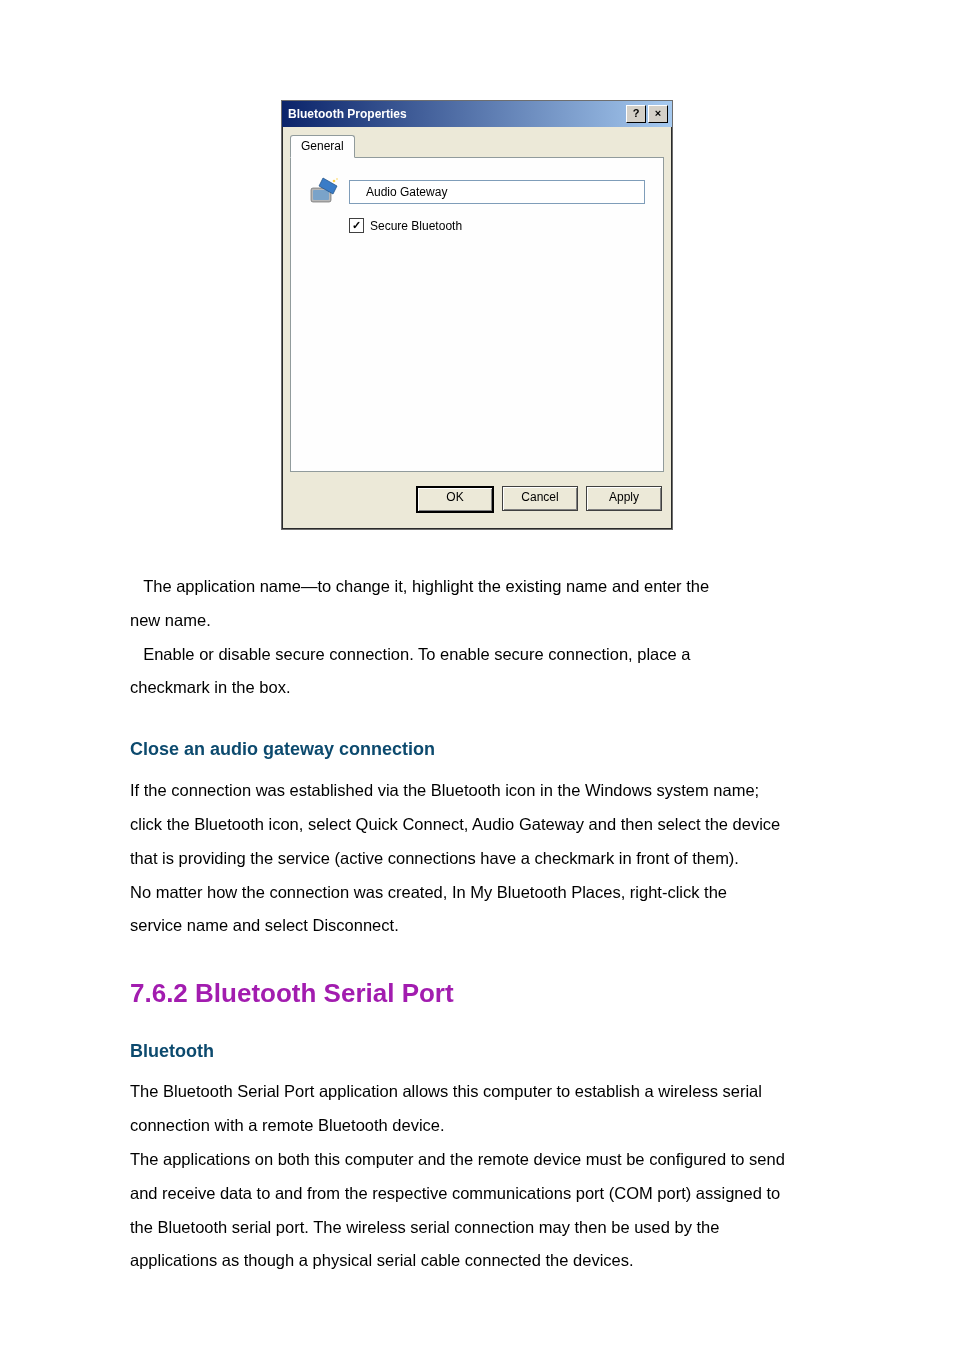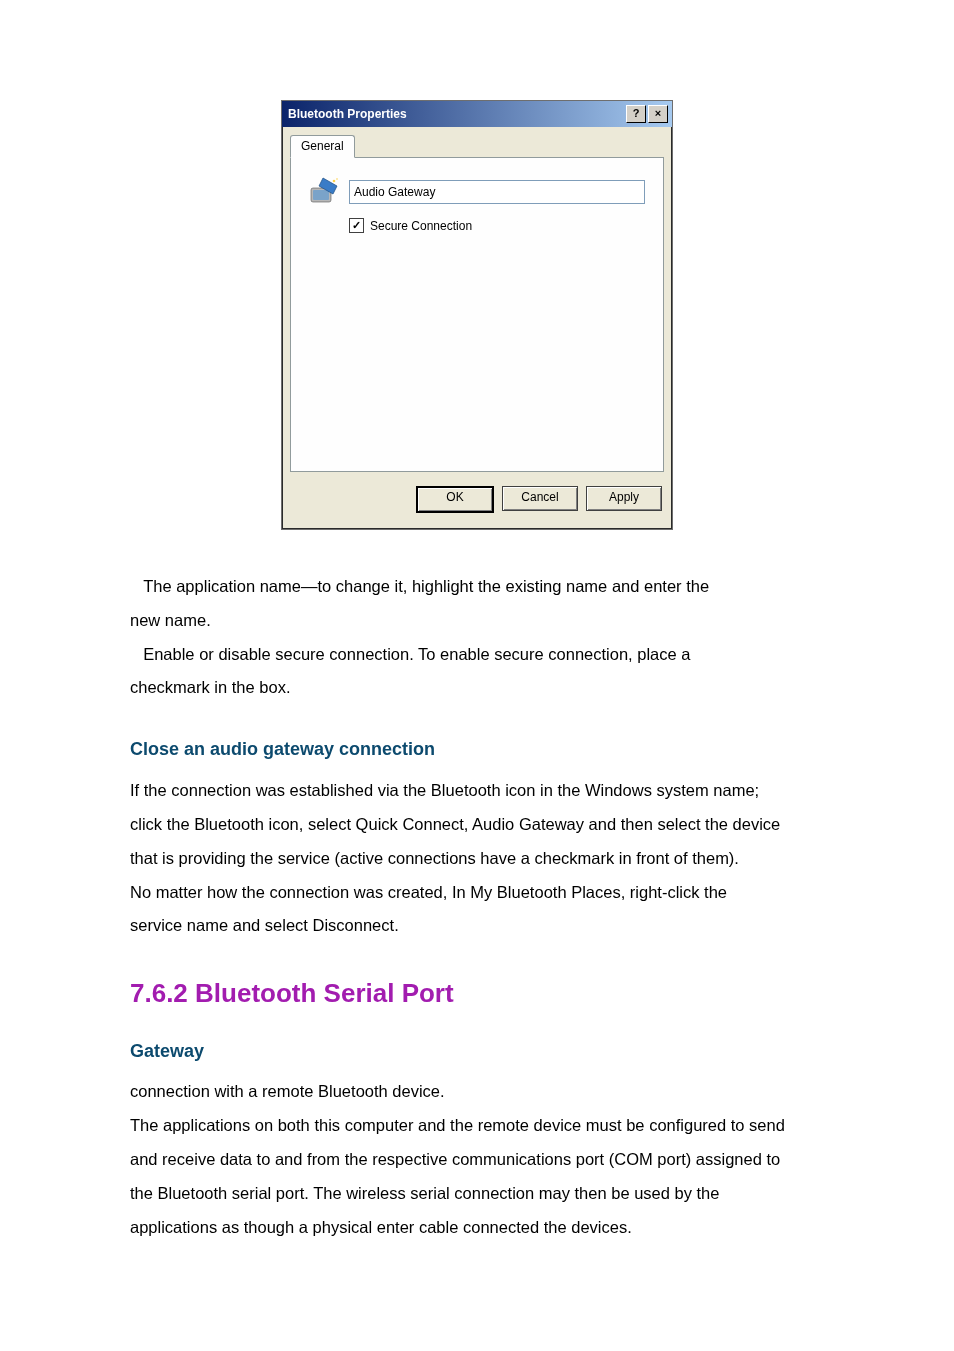--- a/index.html
+++ b/index.html
@@ -97,21 +97,21 @@
   .bt-icon {
     width: 32px;
     height: 32px;
     flex-shrink: 0;
   }
   .name-input {
     flex: 1;
     height: 20px;
     font-family: Tahoma, Arial, sans-serif;
     font-size: 12px;
-    padding: 1px 4px;
+    padding: 1px 16px;
     border: 1px solid #7f9db9;
     background: #ffffff;
   }
   .check-row {
     display: flex;
     align-items: center;
     gap: 6px;
     margin-top: 10px;
     margin-left: 40px;
   }
@@ -211,21 +211,21 @@
                 <circle cx="25" cy="5" r="1.3" fill="#ffd24a"></circle>
                 <circle cx="28" cy="3" r="0.8" fill="#ffd24a"></circle>
               </svg>
             </span>
             <input class="name-input" value="Audio Gateway" style="">
           </div>
           <div class="check-row">
             <span class="cb">
               <span class="cb-mark">✓</span>
             </span>
-            <span>Secure Connection</span>
+            <span>Secure Bluetooth</span>
           </div>
         </div>
       </div>
       <div class="button-bar">
         <div class="winbtn default">OK</div>
         <div class="winbtn">Cancel</div>
         <div class="winbtn">Apply</div>
       </div>
     </div>
   </div>
@@ -240,21 +240,22 @@
 
     <h3 class="sub">Close an audio gateway connection</h3>
     <p>If the connection was established via the Bluetooth icon in the Windows system name;</p>
     <p>click the Bluetooth icon, select Quick Connect, Audio Gateway and then select the device</p>
     <p>that is providing the service (active connections have a checkmark in front of them).</p>
     <p>No matter how the connection was created, In My Bluetooth Places, right-click the</p>
     <p>service name and select Disconnect.</p>
 
     <h2 class="big">7.6.2 Bluetooth Serial Port</h2>
 
-    <h3 class="sub">Gateway</h3>
+    <h3 class="sub">Bluetooth</h3>
+    <p>The Bluetooth Serial Port application allows this computer to establish a wireless serial</p>
     <p>connection with a remote Bluetooth device.</p>
     <p>The applications on both this computer and the remote device must be configured to send</p>
     <p>and receive data to and from the respective communications port (COM port) assigned to</p>
     <p>the Bluetooth serial port. The wireless serial connection may then be used by the</p>
-    <p>applications as though a physical enter cable connected the devices.</p>
+    <p>applications as though a physical serial cable connected the devices.</p>
   </div>
 
 </div>
 
 </body></html>

